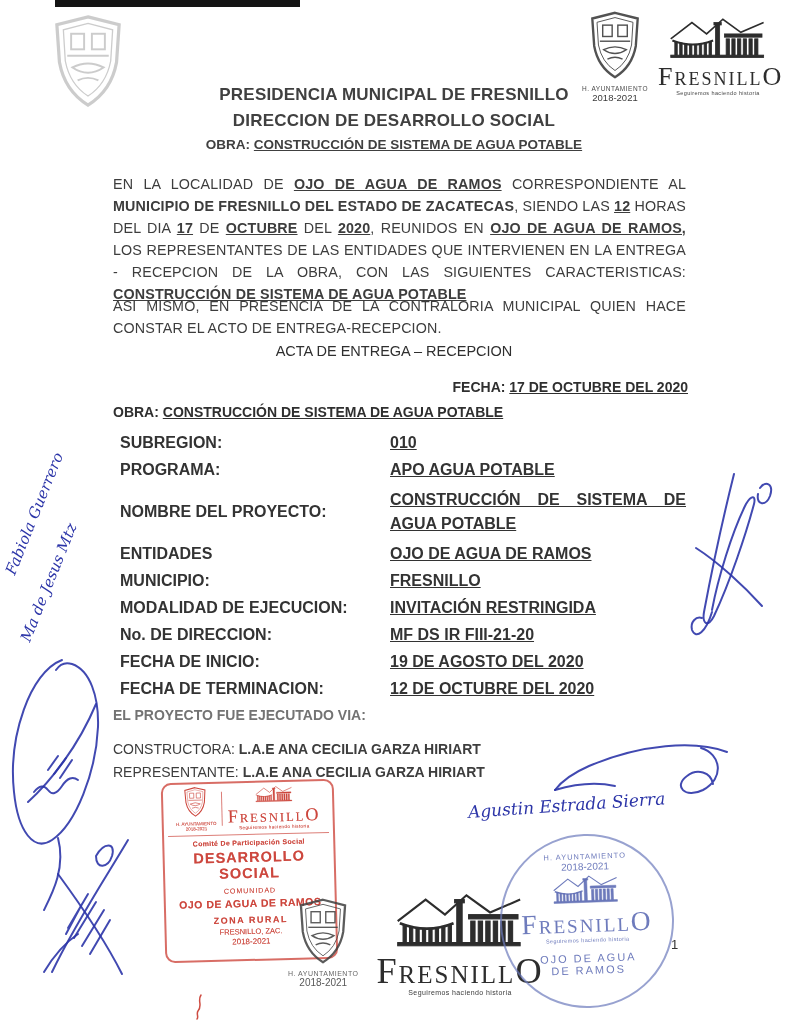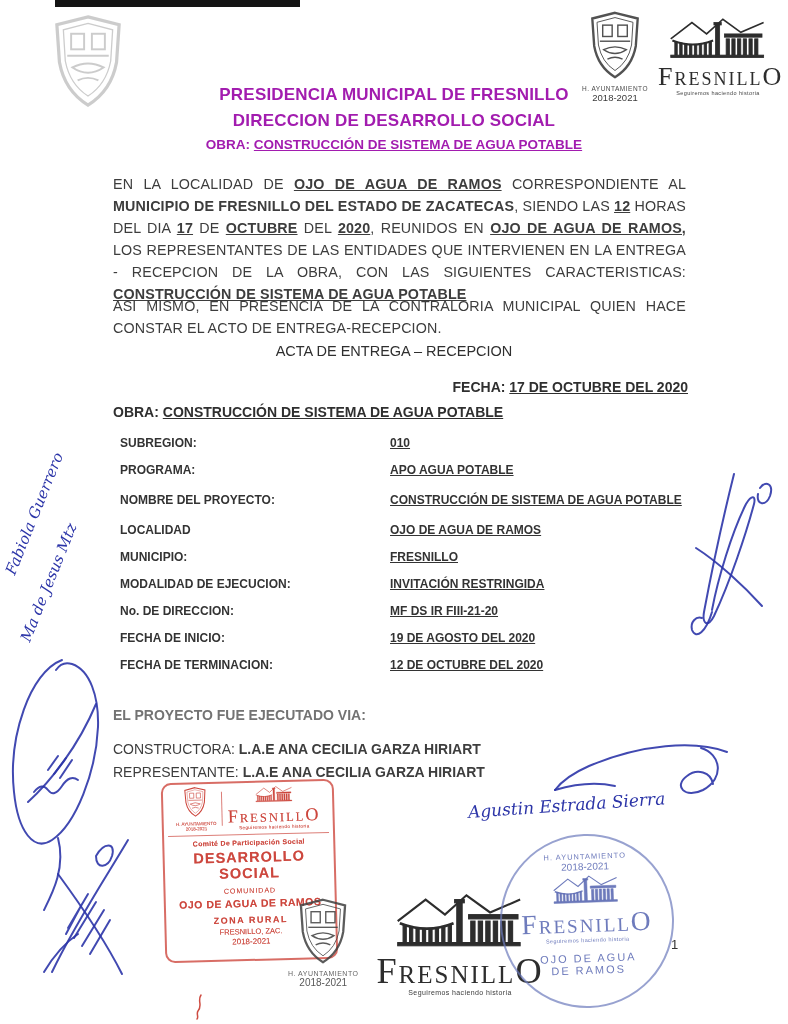--- a/index.html
+++ b/index.html
@@ -9,21 +9,21 @@
     background:#ffffff; overflow:hidden; color:#383838;
   }
   .b { font-weight:bold; }
   .u { text-decoration:underline; }
   .bu { font-weight:bold; text-decoration:underline; }
 
   
   .scan-bar { position:absolute; left:55px; top:0; width:245px; height:7px; background:#141414; }
 
   
-  .hdr { position:absolute; left:144px; top:82px; width:500px; text-align:center; color:#a21caf; }
+  .hdr { position:absolute; left:144px; top:82px; width:500px; text-align:center; color:#404040; }
   .hdr-l1, .hdr-l2 { font-size:17px; font-weight:bold; letter-spacing:.2px; line-height:26px; }
   .hdr-l3 { font-size:13.5px; font-weight:bold; margin-top:3px; }
 
   
   .crest-wrap { position:absolute; text-align:center; }
   .crest-cap1 { font-size:6.5px; letter-spacing:.5px; color:#4a4a4a; margin-top:1px; }
   .crest-cap2 { font-size:9.5px; color:#3a3a3a; }
   .flogo { position:absolute; text-align:center; }
   .brand { font-family:"Liberation Serif", serif; font-weight:400; letter-spacing:2px; line-height:1; white-space:nowrap; }
   .brand .big { font-size:1.45em; }
@@ -31,21 +31,21 @@
 
   
   .para { position:absolute; left:113px; width:573px; font-size:14.3px; line-height:22px;
           text-align:justify; letter-spacing:.15px; color:#3d3d3d; }
   .acta { position:absolute; left:144px; top:343px; width:500px; text-align:center;
           font-size:14.5px; font-weight:normal; color:#2f2f2f; }
   .fecha { position:absolute; top:379px; right:100px; font-size:14px; color:#2f2f2f; }
   .obra-line { position:absolute; left:113px; top:404px; font-size:14px; color:#2f2f2f; }
 
   
-  .fields { position:absolute; left:120px; top:434px; width:566px; font-size:12px; color:#333; }
+  .fields { position:absolute; left:120px; top:434px; width:566px; font-size:16px; color:#333; }
   .frow { display:flex; align-items:flex-start; margin-bottom:9px; }
   .flabel { width:270px; flex-shrink:0; font-weight:bold; line-height:18px; }
   .fvalue { font-weight:bold; text-decoration:underline; line-height:18px; }
   .fvalue.wide { width:296px; text-align:justify; line-height:24px; }
 
   .exec-line { position:absolute; left:113px; top:707px; font-size:14px; font-weight:bold; color:#737373; }
   .constr { position:absolute; left:113px; font-size:14px; color:#3d3d3d; }
 
   
   .hand { position:absolute; font-family:"DejaVu Serif", serif; font-style:italic;
@@ -183,21 +183,21 @@
     </div>
     <div class="frow">
       <span class="flabel">PROGRAMA:</span>
       <span class="fvalue">APO AGUA POTABLE</span>
     </div>
     <div class="frow" style="align-items:center;">
       <span class="flabel">NOMBRE DEL PROYECTO:</span>
       <span class="fvalue wide">CONSTRUCCIÓN DE SISTEMA DE AGUA POTABLE</span>
     </div>
     <div class="frow">
-      <span class="flabel">LOCALIDAD</span>
+      <span class="flabel">ENTIDADES</span>
       <span class="fvalue">OJO DE AGUA DE RAMOS</span>
     </div>
     <div class="frow">
       <span class="flabel">MUNICIPIO:</span>
       <span class="fvalue">FRESNILLO</span>
     </div>
     <div class="frow">
       <span class="flabel">MODALIDAD DE EJECUCION:</span>
       <span class="fvalue">INVITACIÓN RESTRINGIDA</span>
     </div>

